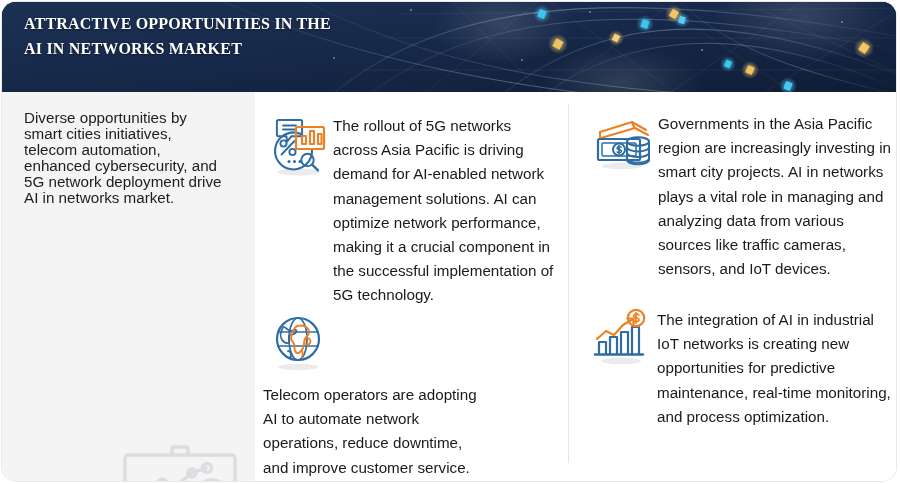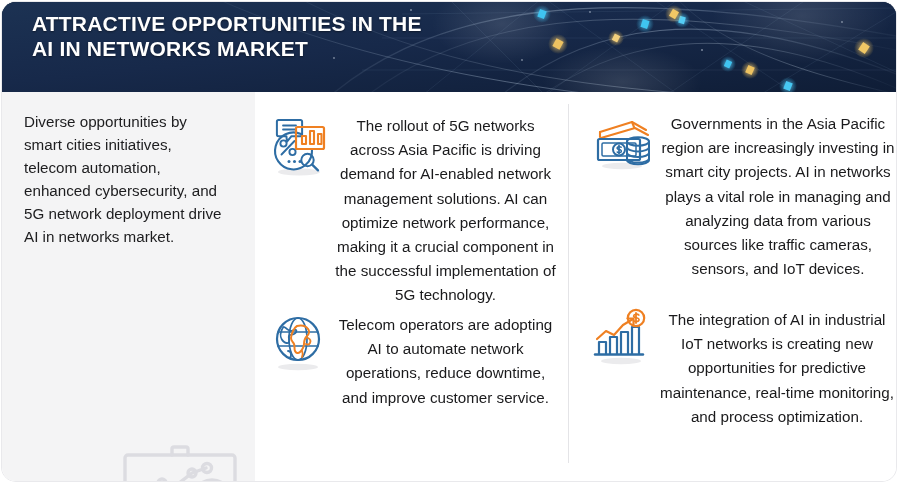--- a/index.html
+++ b/index.html
@@ -48,30 +48,31 @@
   }
   .banner-svg {
     position: absolute;
     inset: 0;
     width: 100%;
     height: 100%;
     display: block;
   }
   .banner-title {
     position: absolute;
-    left: 30px;
+    left: 22px;
     top: 9px;
     z-index: 4;
     color: #ffffff;
-    font-size: 21px;
+    font-size: 16px;
     line-height: 25px;
     font-weight: bold;
     letter-spacing: 0.2px;
     white-space: pre-line;
     text-shadow: 0 1px 2px rgba(0,0,0,0.45);
+    font-family: Liberation Serif, serif;
   }
 
   
   .body-area {
     position: relative;
     display: flex;
     height: 389px;
     background: #ffffff;
   }
 
@@ -82,21 +83,21 @@
     flex: 0 0 253px;
     background: #f4f4f5;
     overflow: hidden;
   }
   .intro-text {
     position: absolute;
     left: 22px;
     top: 18px;
     width: 205px;
     font-size: 15.2px;
-    line-height: 23px;
+    line-height: 16px;
     color: #1d1d1f;
   }
   .intro-watermark {
     position: absolute;
     left: 112px;
     top: 345px;
     width: 132px;
     height: 112px;
     opacity: 1;
   }
@@ -125,39 +126,38 @@
     left: 0;
     top: 12px;
     bottom: 18px;
     width: 1px;
     background: #e4e4e7;
   }
 
   .block {
     display: flex;
     align-items: flex-start;
-    text-align: center;
   }
   .block-icon {
     flex: 0 0 auto;
     width: 70px;
     height: 70px;
     position: relative;
   }
   .block-icon svg { display: block; width: 70px; height: 70px; }
   .block-text {
     font-size: 15.2px;
     line-height: 24.2px;
     color: #1a1a1c;
   }
 
   
   .b1 { position: absolute; left: 8px; top: 18px; width: 300px; }
   .b1 .block-text { width: 225px; padding-top: 4px; }
-  .b2 { position: absolute; left: 8px; top: 215px; width: 300px; }
+  .b2 { position: absolute; left: 8px; top: 215px; width: 300px; flex-direction: column; }
   .b2 .block-text { width: 225px; padding-top: 6px; }
 
   
   .b3 { position: absolute; left: 20px; top: 16px; width: 310px; }
   .b3 .block-text { width: 244px; padding-top: 4px; }
   .b4 { position: absolute; left: 19px; top: 210px; width: 310px; }
   .b4 .block-text { width: 244px; padding-top: 6px; }
 </style>
 </head>
 <body>

